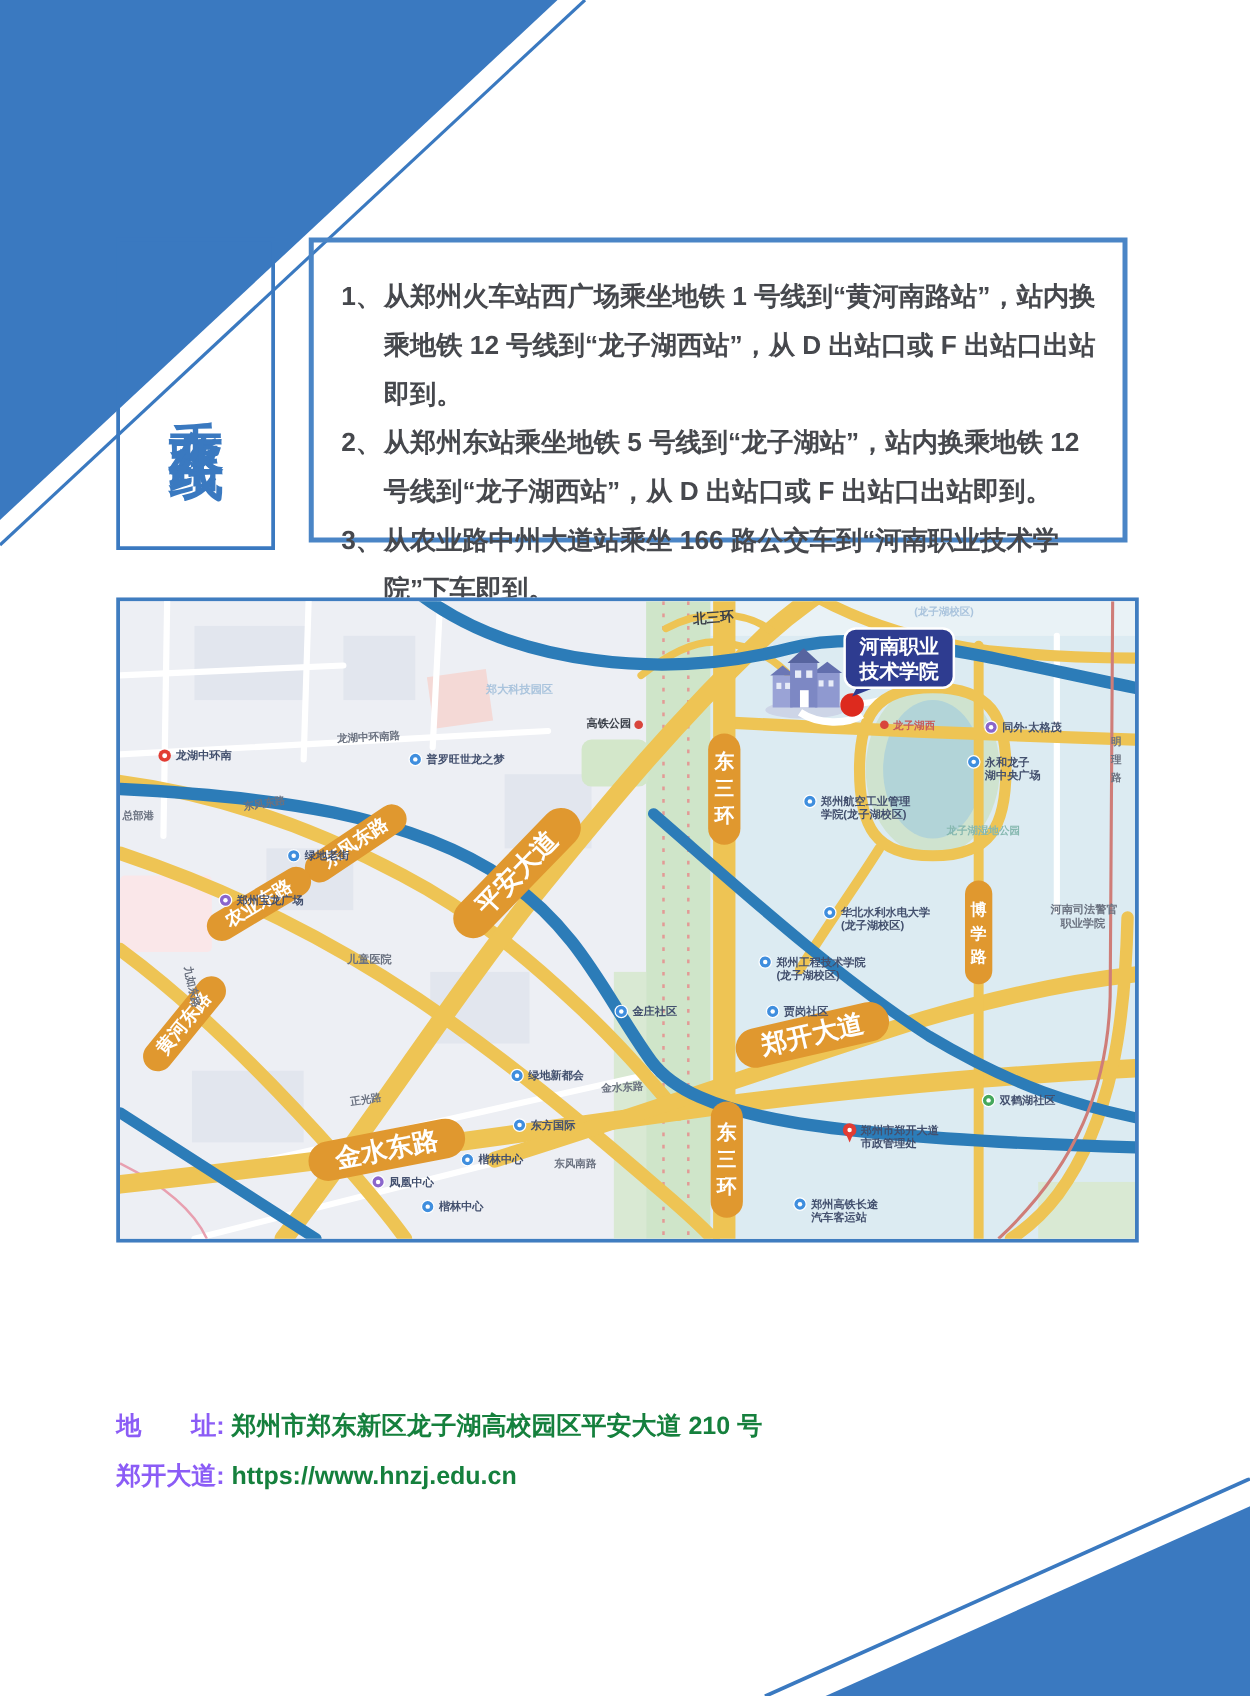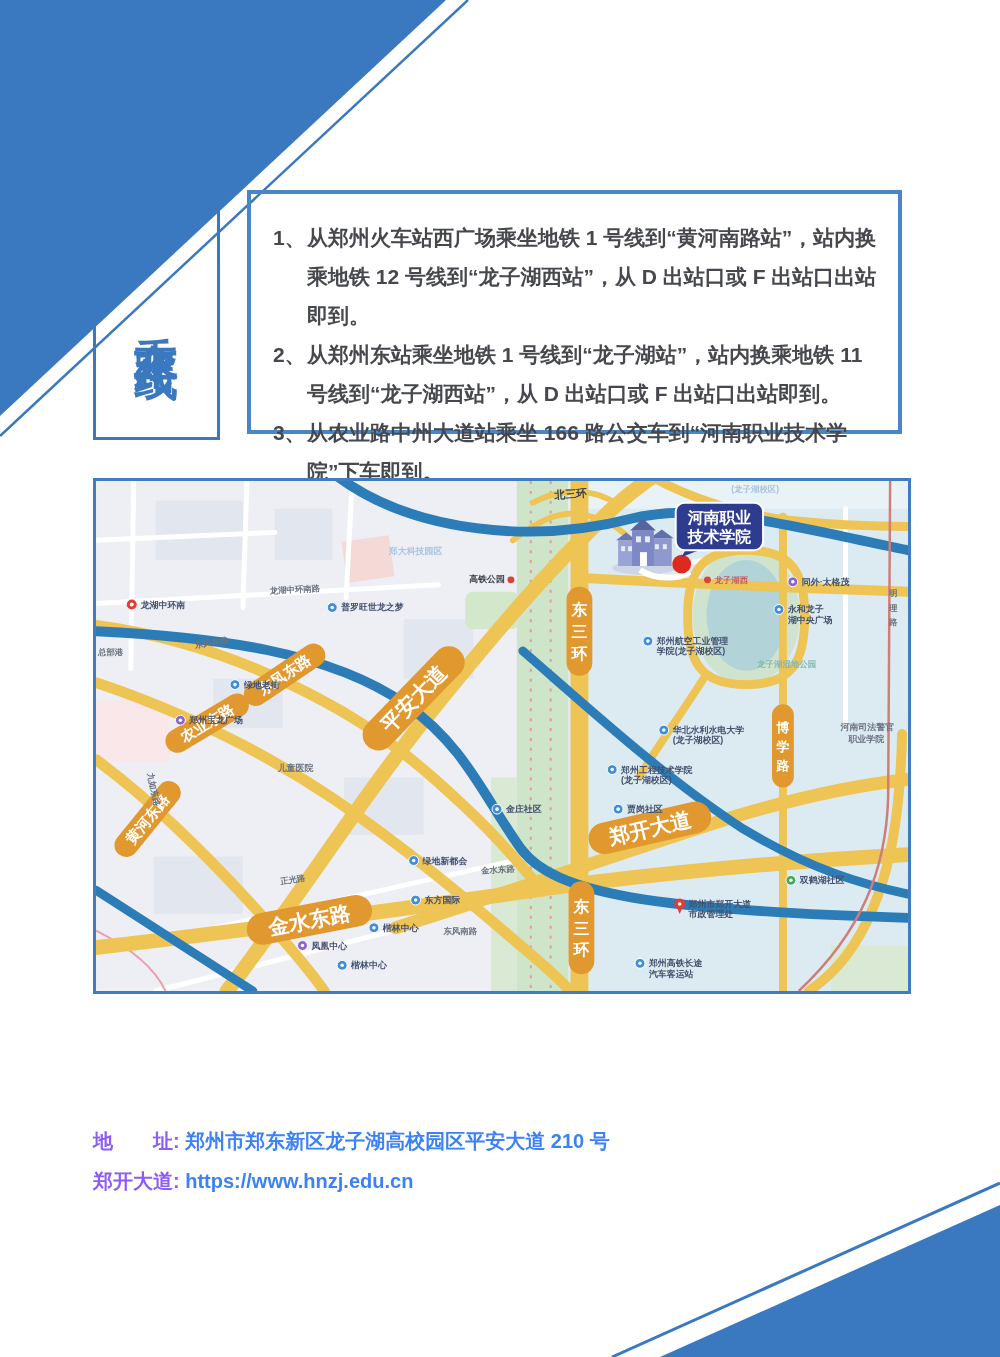--- a/index.html
+++ b/index.html
@@ -16,21 +16,21 @@
     box-sizing:border-box;padding:24px 20px 0 22px;}
   .route-item{display:flex;font-size:21px;font-weight:bold;color:#46484d;line-height:39px;}
   .route-item .num{width:34px;flex:none;}
   .route-item .txt{flex:1;}
   
   #map-frame{left:93px;top:478px;width:812px;height:510px;border:3px solid #3f7dc0;background:#edeff4;}
   
   #contact{left:93px;top:1122px;width:700px;}
   .c-row{font-size:20px;font-weight:bold;color:#4a4d52;line-height:39.5px;white-space:pre;}
   .c-row .c-label{color:#8b5cf6;}
-  .c-row .c-value{color:#3b82f6;}
+  .c-row .c-value{color:#15803d;}
   svg text{user-select:none;}
 </style>
 </head>
 <body>
 
 <div id="page">
 
   <svg class="abs" style="left:0;top:0;" width="500" height="460">
     <polygon points="0,0 446,0 0,416" fill="#3a79c0"></polygon>
     <line x1="468" y1="0" x2="0" y2="436" stroke="#3a79c0" stroke-width="2.5"></line>
@@ -40,21 +40,21 @@
     <div class="vtext">乘车路线</div>
   </div>
 
   <div id="routes-box" class="abs">
     <div class="route-item">
       <span class="num">1、</span>
       <span class="txt">从郑州火车站西广场乘坐地铁 1 号线到“黄河南路站”，站内换乘地铁 12 号线到“龙子湖西站”，从 D 出站口或 F 出站口出站即到。</span>
     </div>
     <div class="route-item">
       <span class="num">2、</span>
-      <span class="txt">从郑州东站乘坐地铁 1 号线到“龙子湖站”，站内换乘地铁 11 号线到“龙子湖西站”，从 D 出站口或 F 出站口出站即到。</span>
+      <span class="txt">从郑州东站乘坐地铁 5 号线到“龙子湖站”，站内换乘地铁 12 号线到“龙子湖西站”，从 D 出站口或 F 出站口出站即到。</span>
     </div>
     <div class="route-item">
       <span class="num">3、</span>
       <span class="txt">从农业路中州大道站乘坐 166 路公交车到“河南职业技术学院”下车即到。</span>
     </div>
   </div>
 
   <div id="map-frame" class="abs">
     <svg id="map-svg" width="812" height="510" viewBox="0 0 818 516" preserveAspectRatio="none">
 

